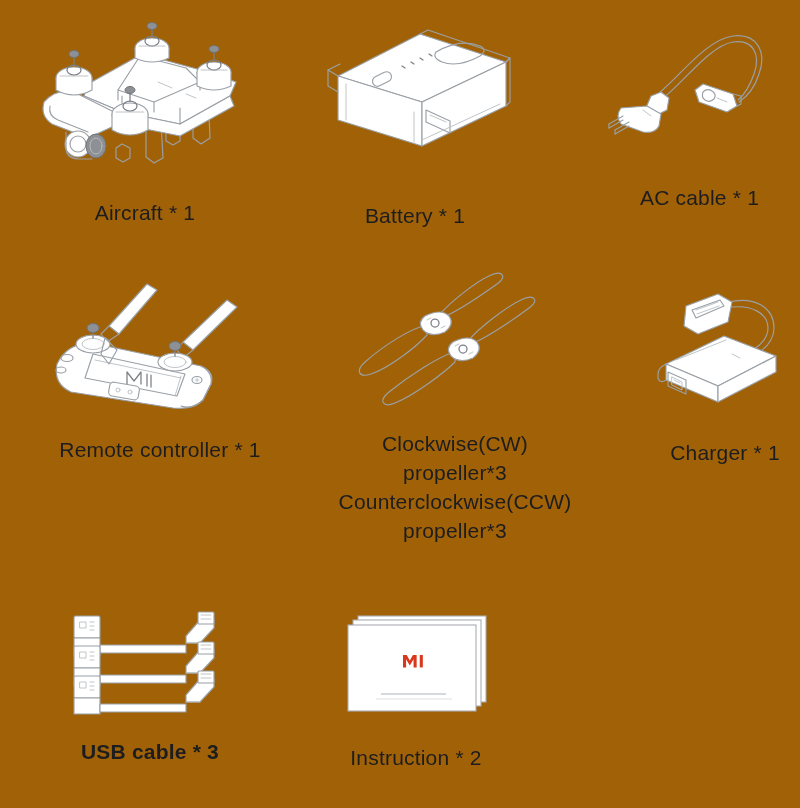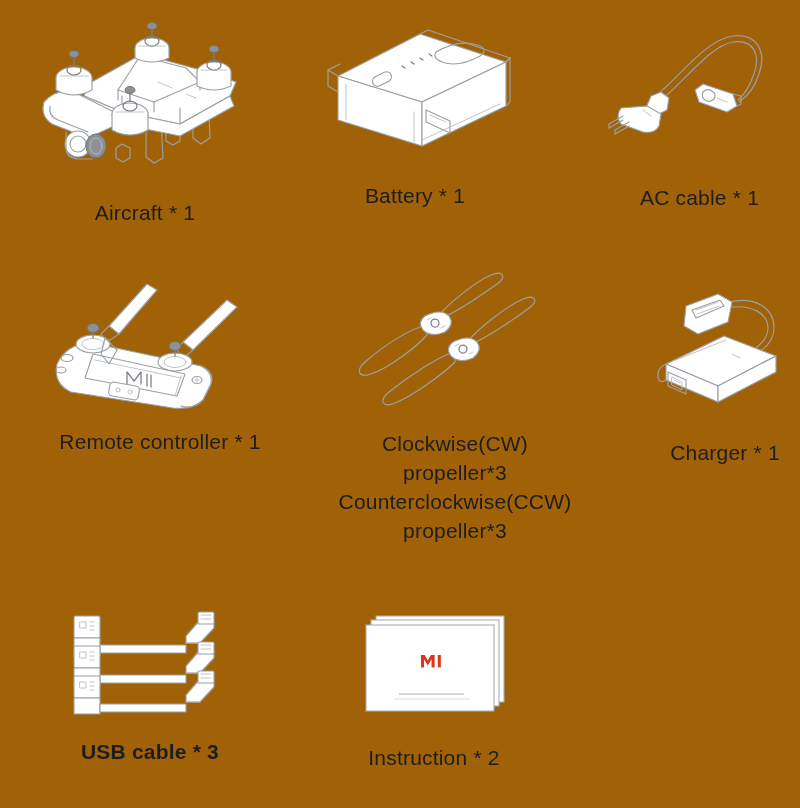--- a/index.html
+++ b/index.html
@@ -36,26 +36,26 @@
   .label.left { text-align: center; width: 100%; }
 
   
   #item-aircraft      { left:  10px; top:  20px; width: 270px; }
   #item-battery       { left: 290px; top:  20px; width: 250px; }
   #item-ac-cable      { left: 582px; top:  20px; width: 235px; }
   #item-remote        { left:  10px; top: 280px; width: 300px; }
   #item-propellers    { left: 330px; top: 280px; width: 250px; }
   #item-charger       { left: 620px; top: 280px; width: 210px; }
   #item-usb-cable     { left:  20px; top: 610px; width: 260px; }
-  #item-instruction   { left: 314px; top: 610px; width: 240px; }
+  #item-instruction   { left: 296px; top: 610px; width: 240px; }
 
   #item-aircraft   .label { margin-top: 18px; }
-  #item-battery    .label { margin-top: 16px; }
+  #item-battery    .label { margin-top: 36px; }
   #item-ac-cable   .label { margin-top: 48px; }
-  #item-remote     .label { margin-top: 12px; }
+  #item-remote     .label { margin-top: 20px; }
   #item-propellers .label { margin-top: 24px; }
   #item-charger    .label { margin-top: 28px; }
   #item-usb-cable  .label { margin-top: 22px; font-weight: bold; }
   #item-instruction .label { margin-top: 18px; }
 
   
   .ln { fill: none; stroke: #9aa0a6; stroke-width: 1.15; stroke-linejoin: round; stroke-linecap: round; }
   .ln-d { fill: none; stroke: #7b7f86; stroke-width: 1.25; stroke-linejoin: round; stroke-linecap: round; }
   .ln-t { fill: none; stroke: #b9bdc2; stroke-width: 0.9; stroke-linejoin: round; stroke-linecap: round; }
   .fillw { fill: #ffffff; stroke: #9aa0a6; stroke-width: 1.15; stroke-linejoin: round; }

